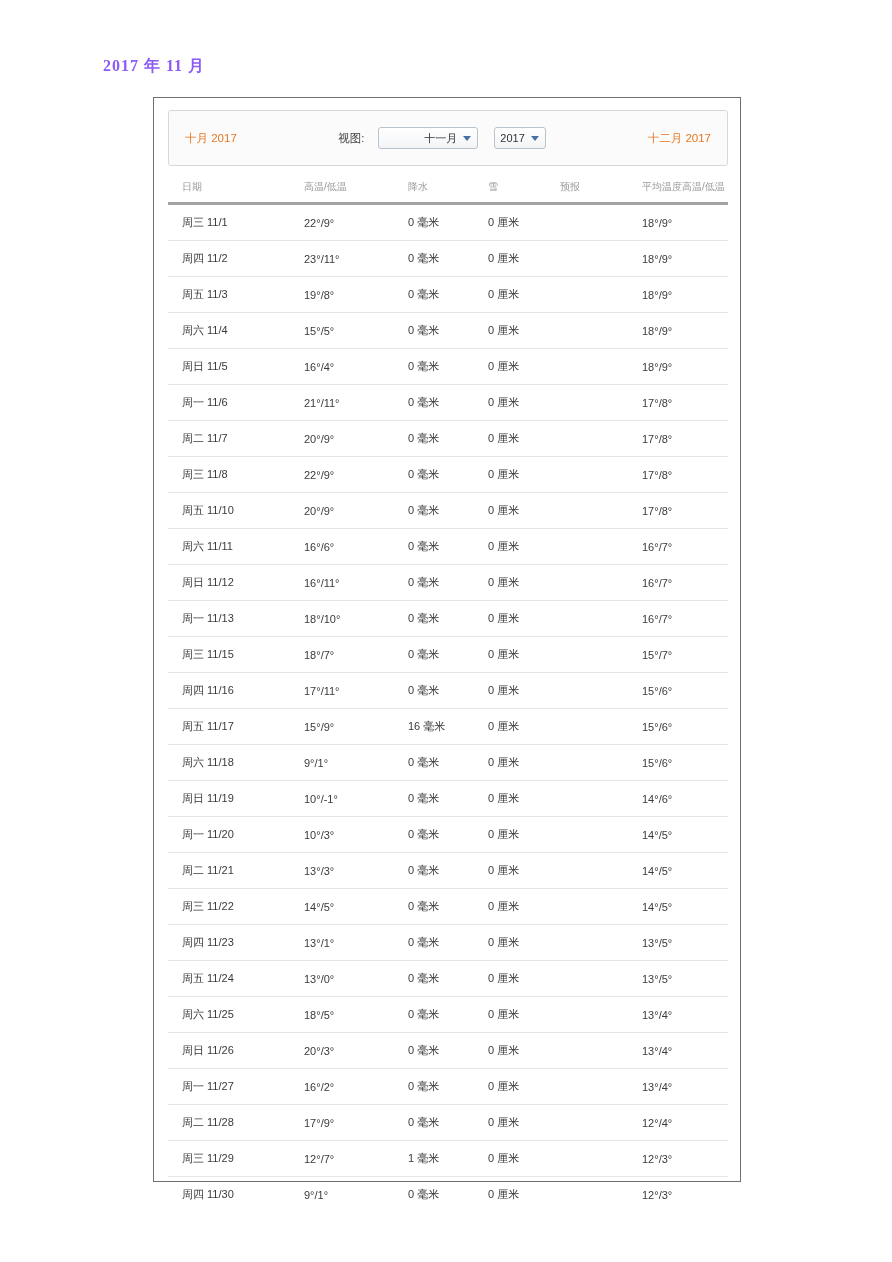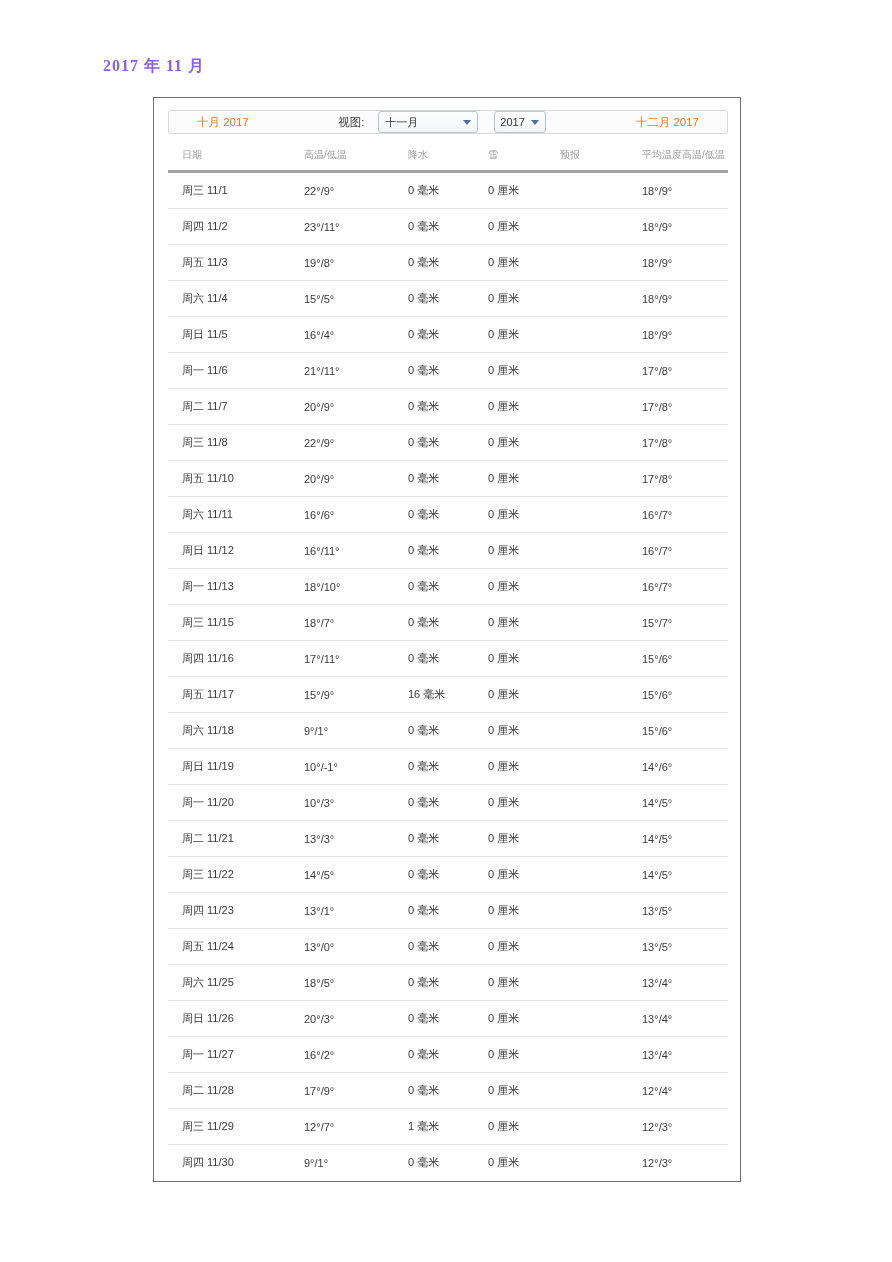--- a/index.html
+++ b/index.html
@@ -41,28 +41,28 @@
 
   .widget-inner {
     position: absolute;
     left: 14px;
     top: 12px;
     width: 560px;
   }
 
   
   .navbar {
-    height: 24px;
+    height: 56px;
     border: 1px solid #d8d8d8;
     border-radius: 3px;
     background: #fbfbfb;
     display: flex;
     align-items: center;
     box-sizing: border-box;
-    padding: 0 28px;
+    padding: 0 16px;
     position: relative;
   }
   .nav-prev, .nav-next {
     color: #e87722;
     font-size: 11.5px;
     white-space: nowrap;
     cursor: pointer;
   }
   .nav-prev { margin-right: auto; }
   .nav-next { margin-left: auto; }
@@ -96,21 +96,21 @@
     height: 0;
     border-left: 4px solid transparent;
     border-right: 4px solid transparent;
     border-top: 5px solid #4a6fa5;
     margin-right: 6px;
   }
   .select-month {
     width: 100px;
     justify-content: space-between;
   }
-  .select-month .sel-text { flex: 1; text-align: left; font-family: Liberation Serif, serif; }
+  .select-month .sel-text { flex: 1; text-align: right; font-family: Liberation Serif, serif; }
   .select-year {
     width: 52px;
     margin-left: 16px;
     justify-content: space-between;
   }
   .select-year .sel-text { padding-left: 5px; }
 
   
   table.wx {
     width: 100%;

